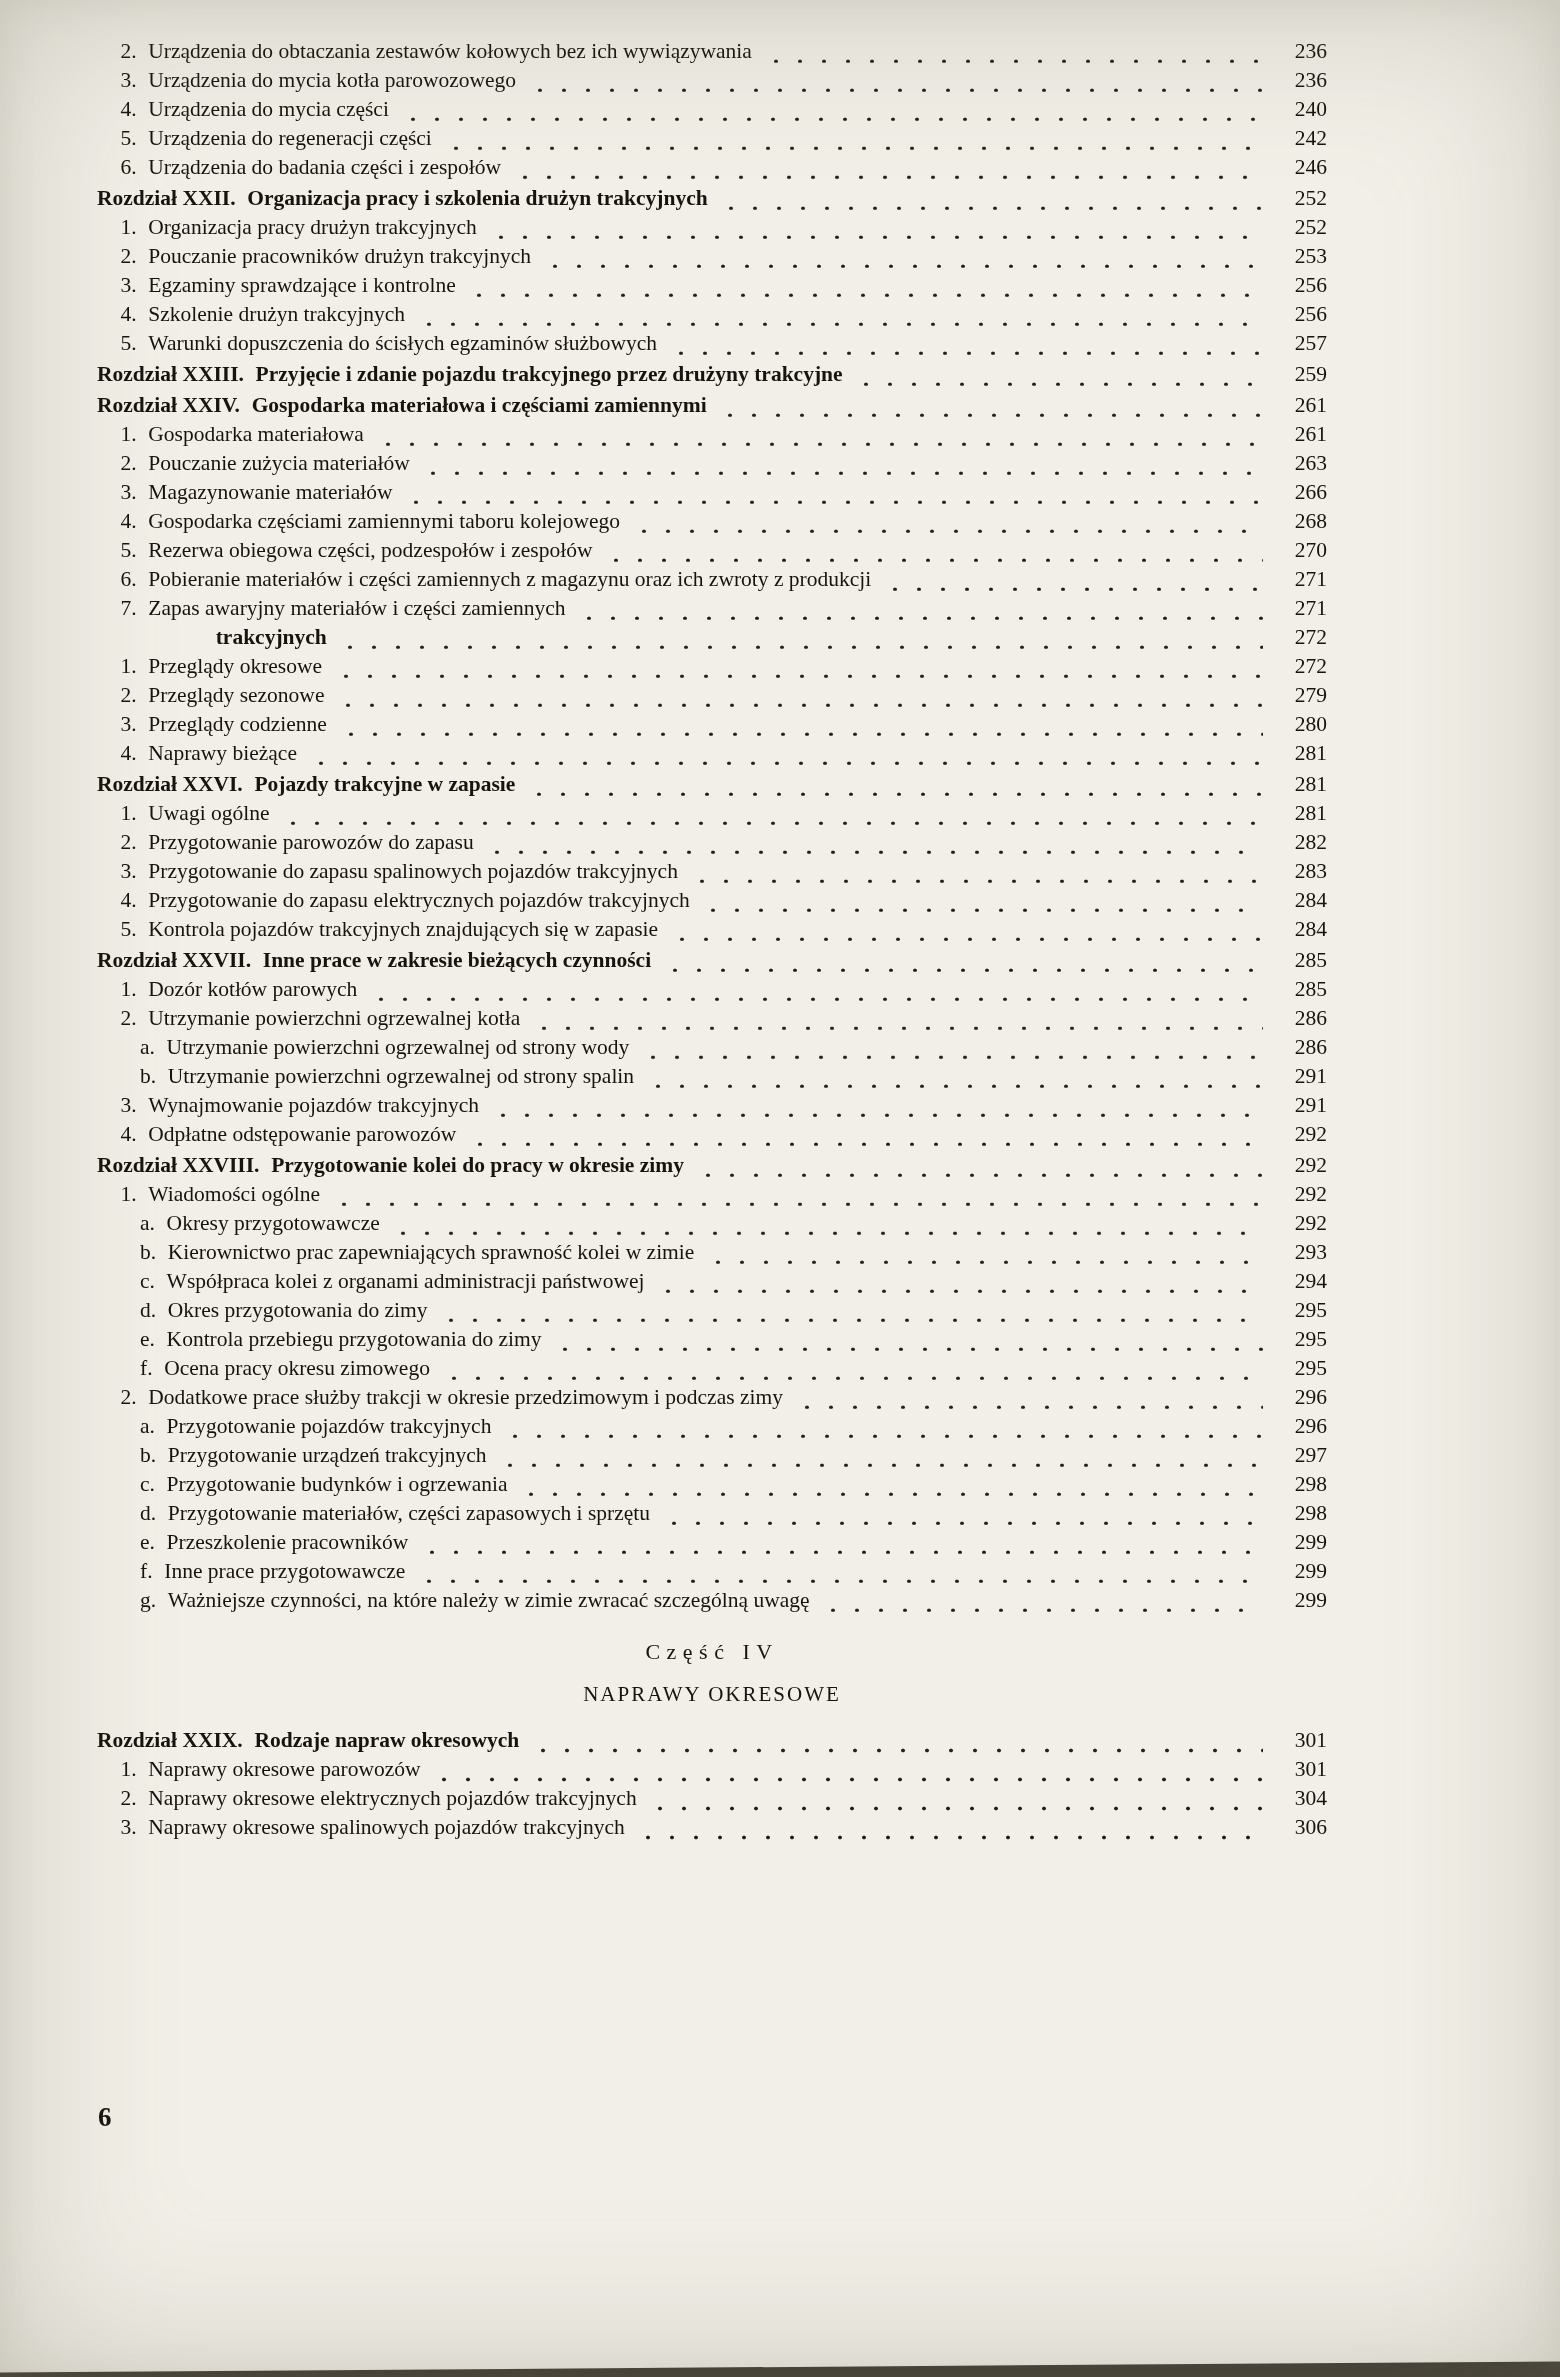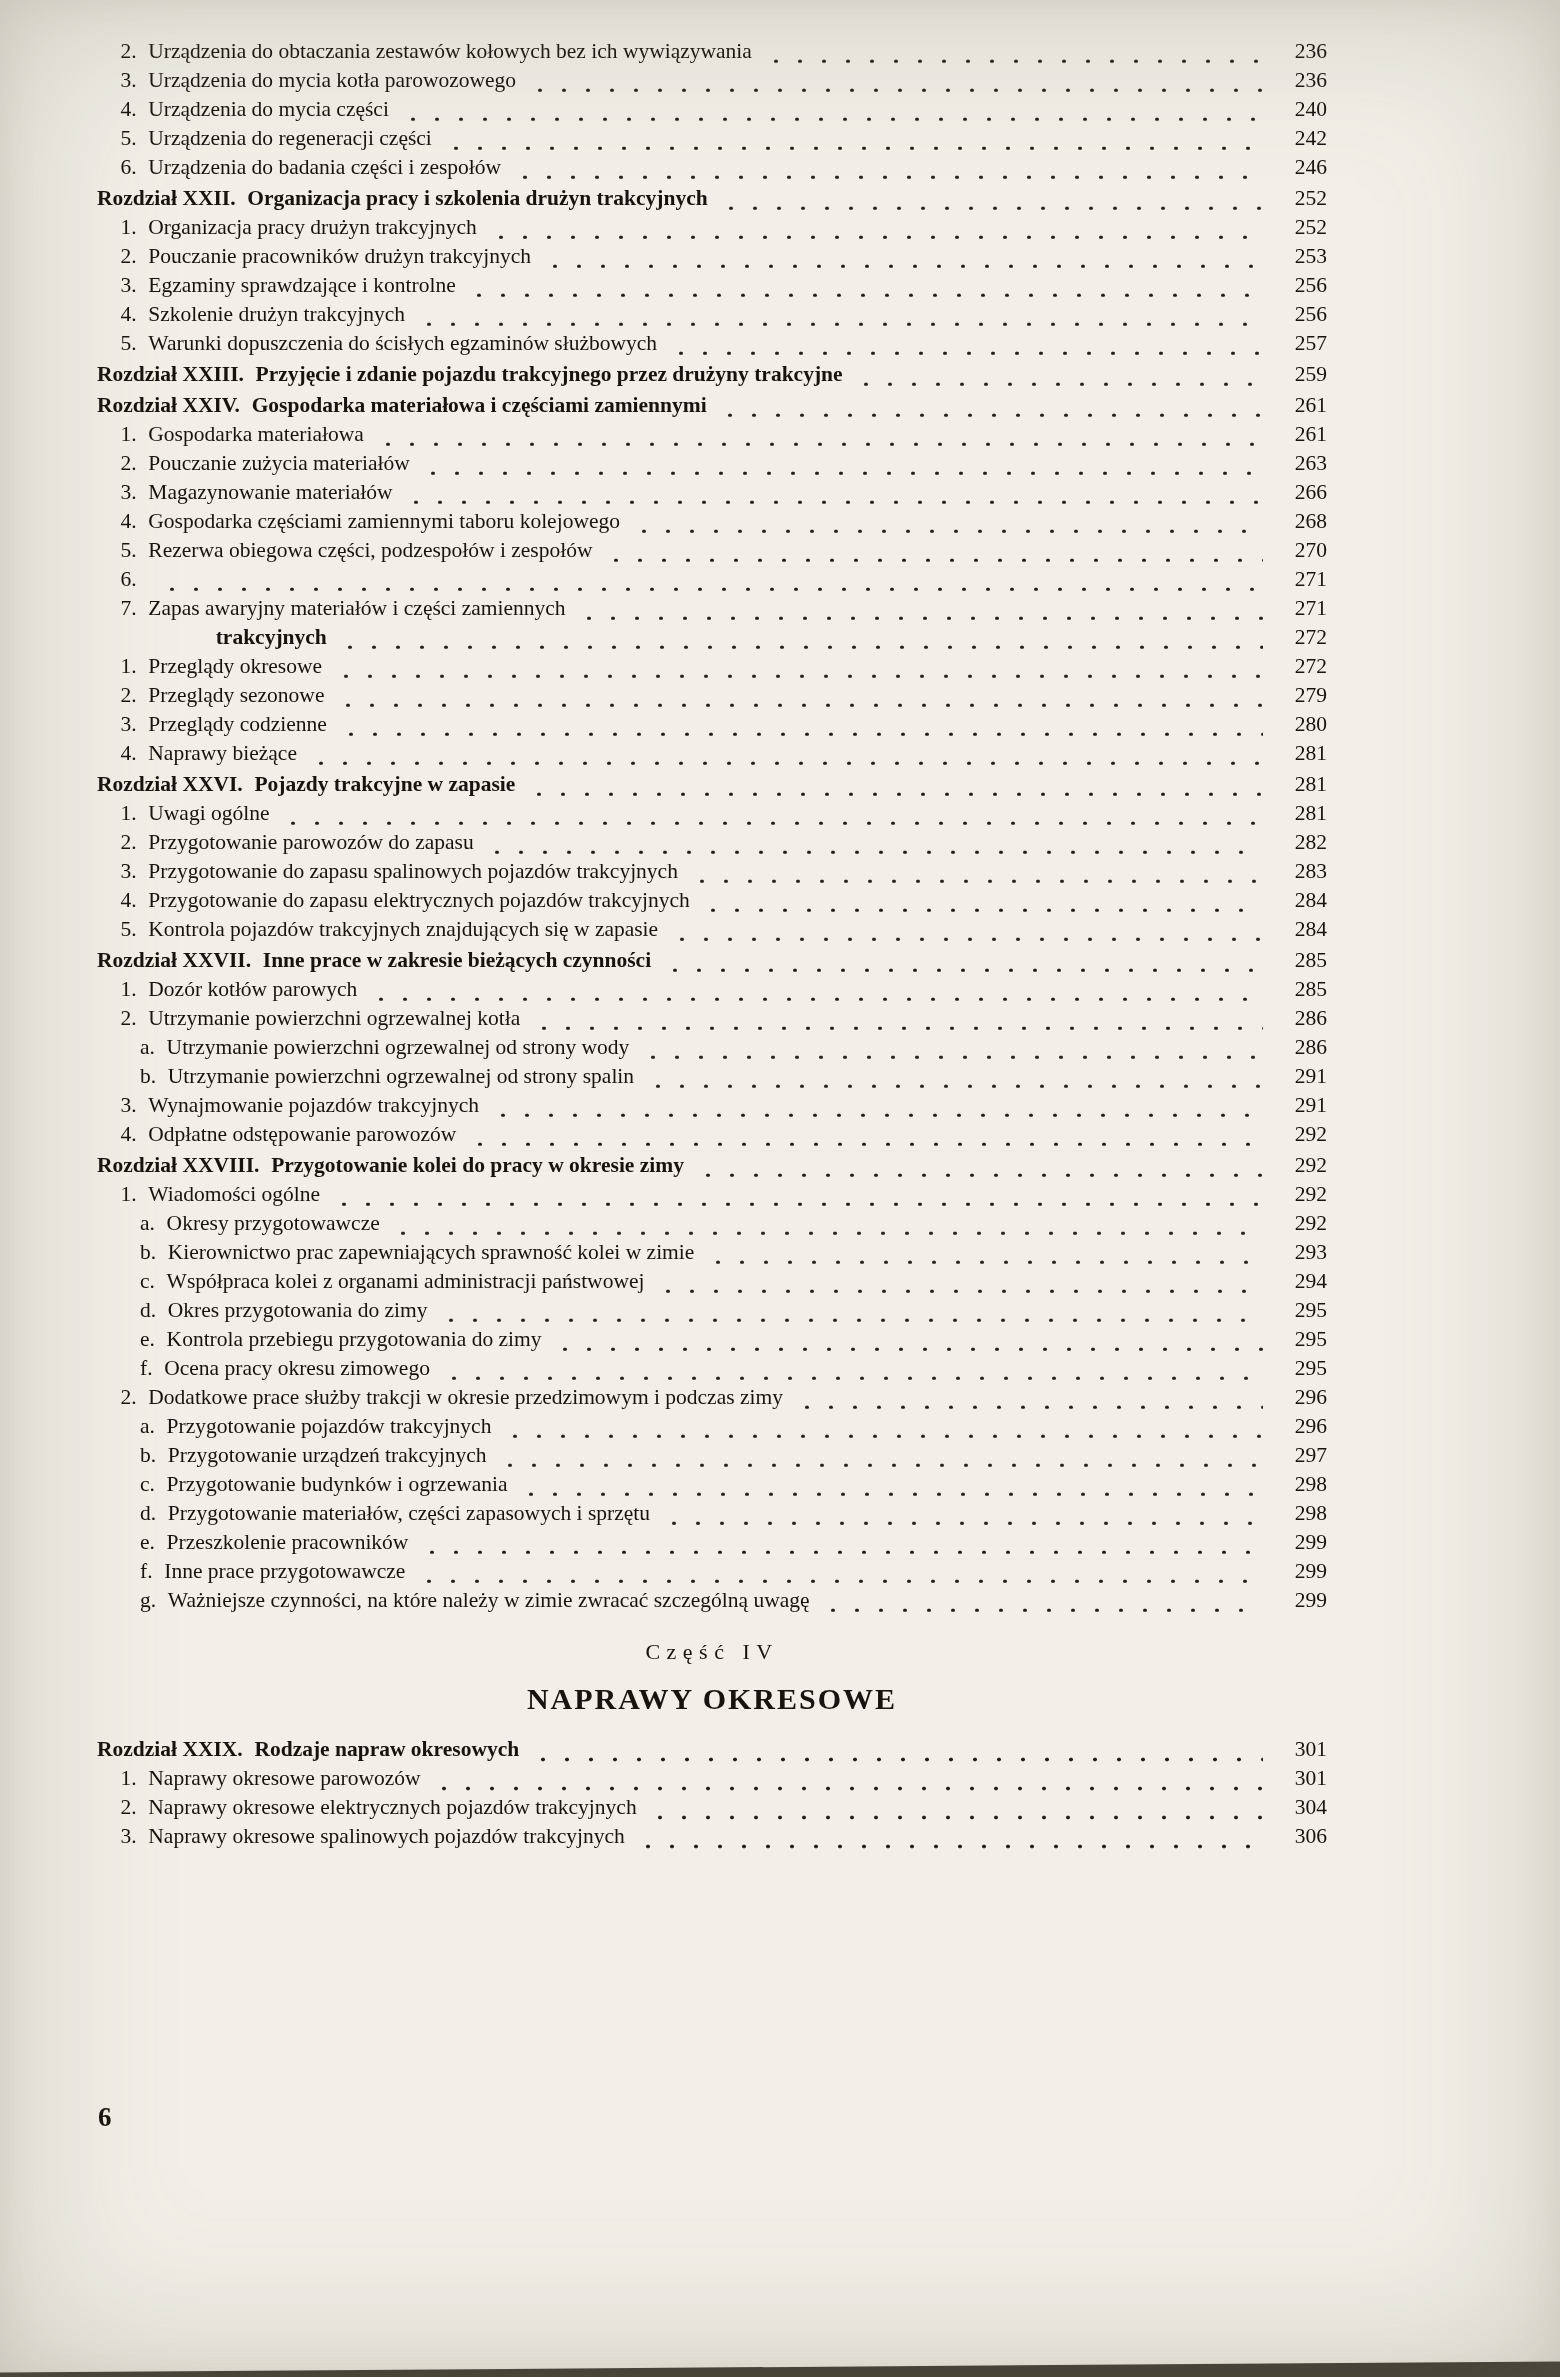--- a/index.html
+++ b/index.html
@@ -24,21 +24,21 @@
     background-size: 24px 4.6px; background-repeat: repeat-x; background-position: left center;
   }
   .row .page { flex: 0 0 55px; text-align: right; font-weight: normal; }
   .row.chapter { font-weight: bold; margin-top: 2px; }
   .row.chapter_cont { font-weight: bold; padding-left: 107px; }
   .row.item { padding-left: 23.5px; }
   .row.sub  { padding-left: 43px; }
   .row.no-dots .leader { background: none; }
   .part { text-align: center; margin: 23.5px 0 19.6px; }
   .part-kicker { font-size: 22px; letter-spacing: 6.5px; margin-bottom: 17px; font-family: Liberation Serif, serif; }
-  .part-title  { font-size: 30px; font-weight: bold; letter-spacing: 2px; }
+  .part-title  { font-size: 21px; font-weight: normal; letter-spacing: 2px; }
   .footer-page { position: absolute; left: 98px; top: 2102px; font-size: 27px; font-weight: bold; }
   .bottom-edge {
     position: absolute; left: -9px; right: -9px; bottom: -19.6px; height: 30px;
     background: #403d34; transform: rotate(-0.4deg);
   }
 </style>
 </head>
 <body>
 
 <div class="page-root">
@@ -164,20 +164,21 @@
 
   <div class="row item">
     <span class="label">5.</span>
     <span class="text">Rezerwa obiegowa części, podzespołów i zespołów</span>
     <span class="leader"></span>
     <span class="page">270</span>
   </div>
 
   <div class="row item">
     <span class="label">6.</span>
+    <span class="text">Pobieranie materiałów i części zamiennych z magazynu oraz ich zwroty z produkcji</span>
     <span class="leader"></span>
     <span class="page">271</span>
   </div>
 
   <div class="row item">
     <span class="label">7.</span>
     <span class="text">Zapas awaryjny materiałów i części zamiennych</span>
     <span class="leader"></span>
     <span class="page">271</span>
   </div>

